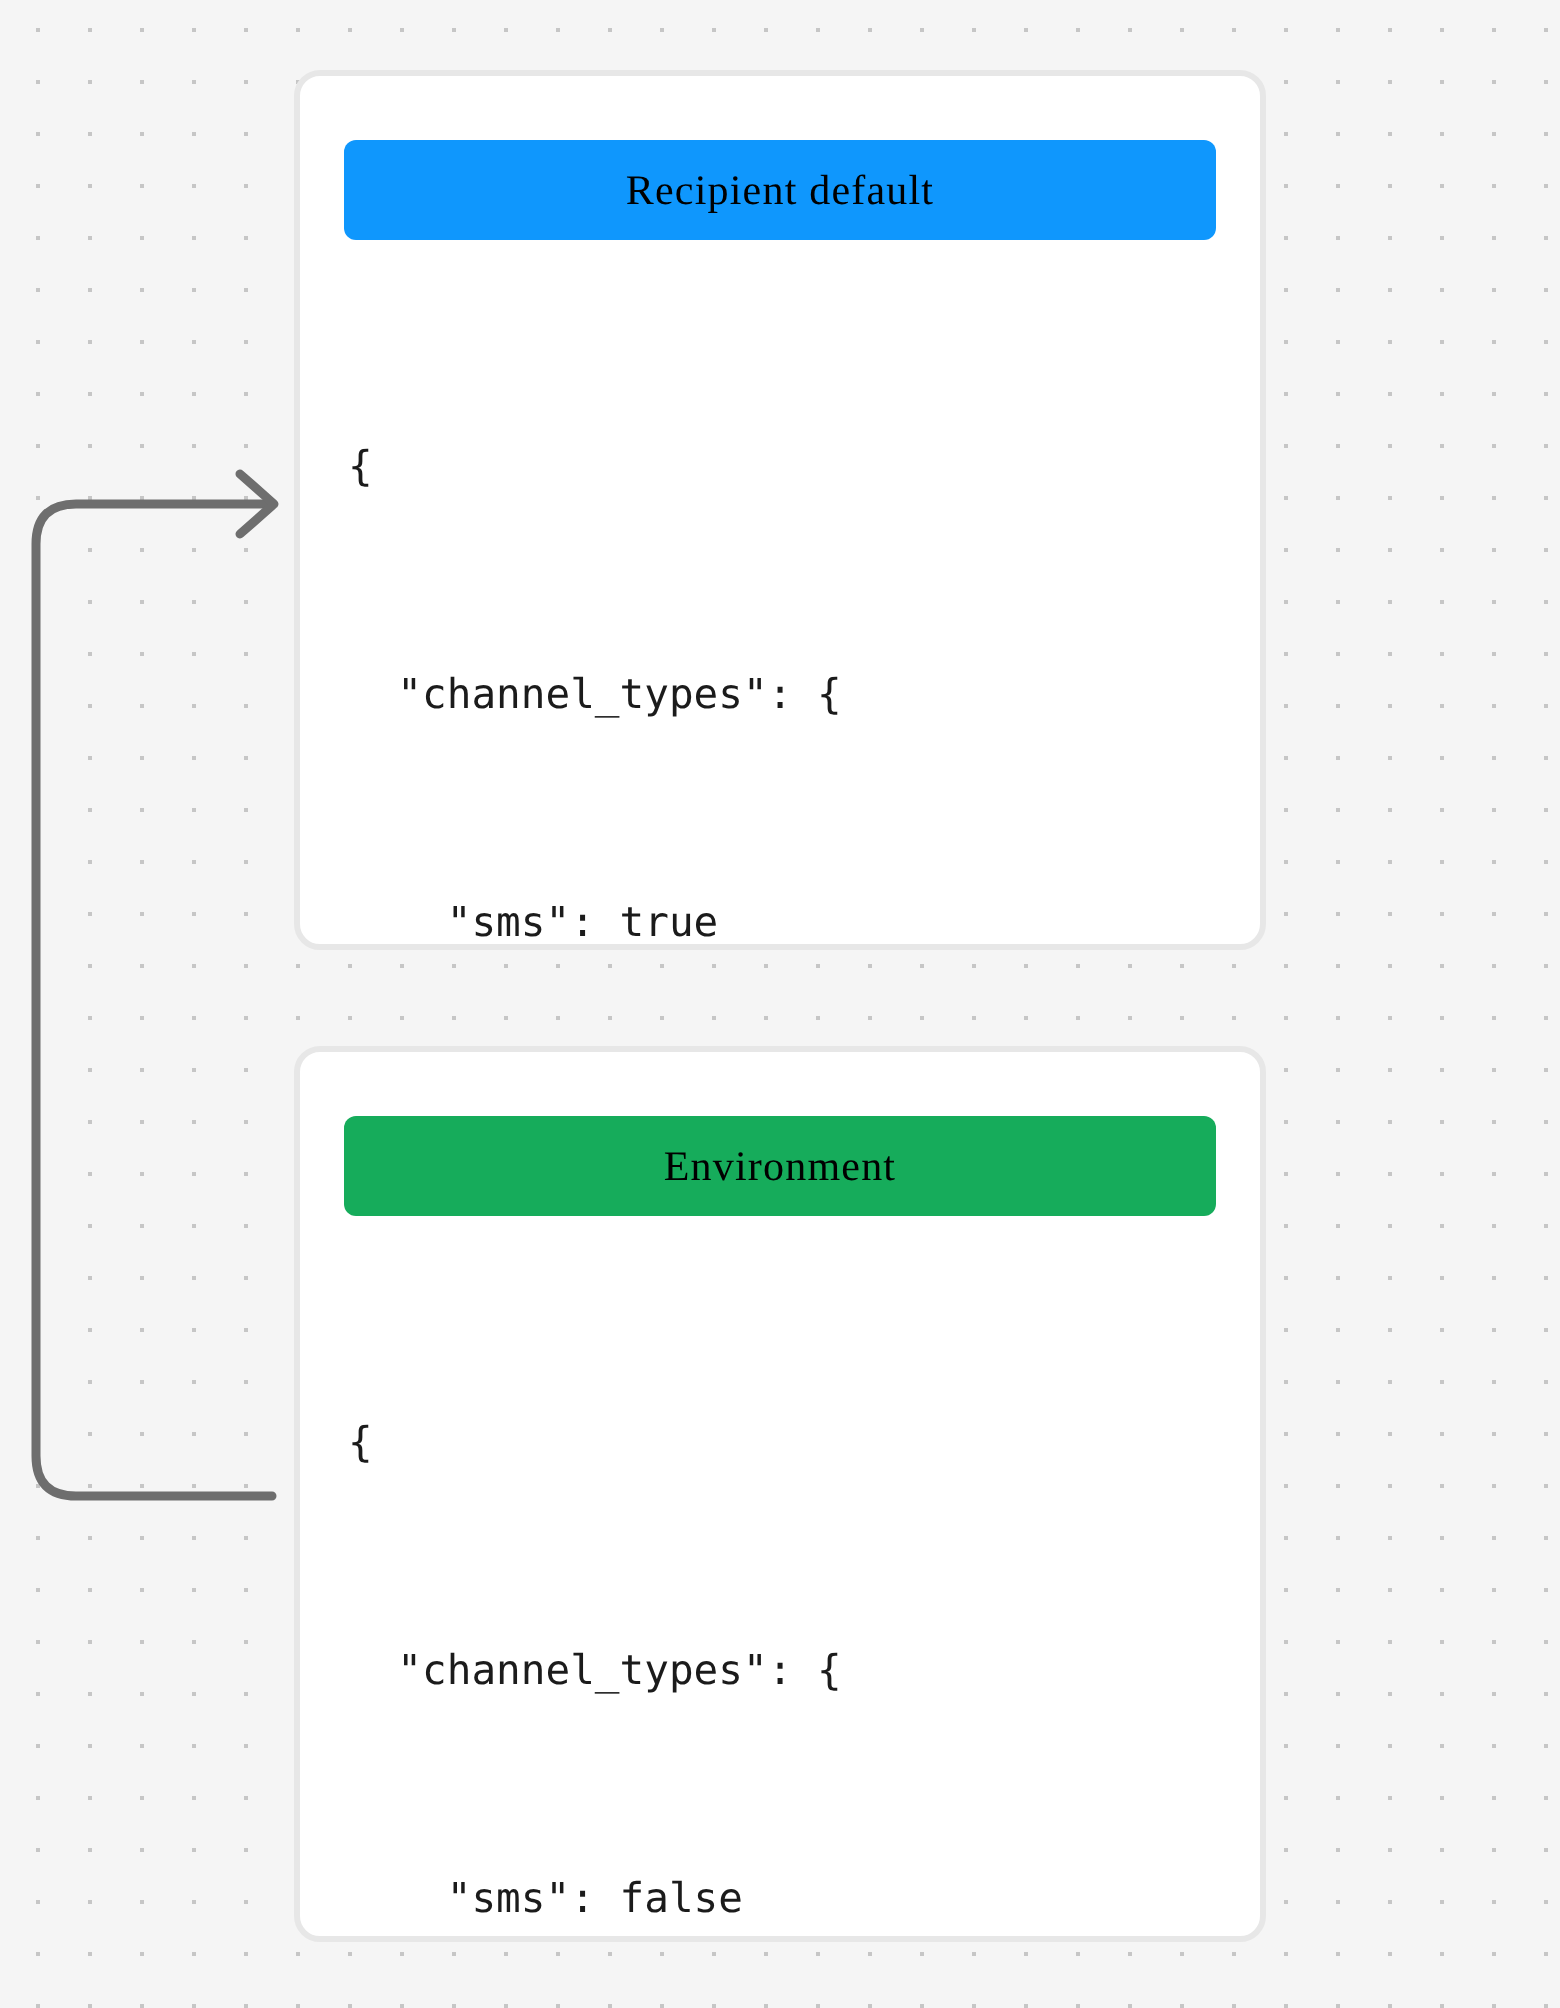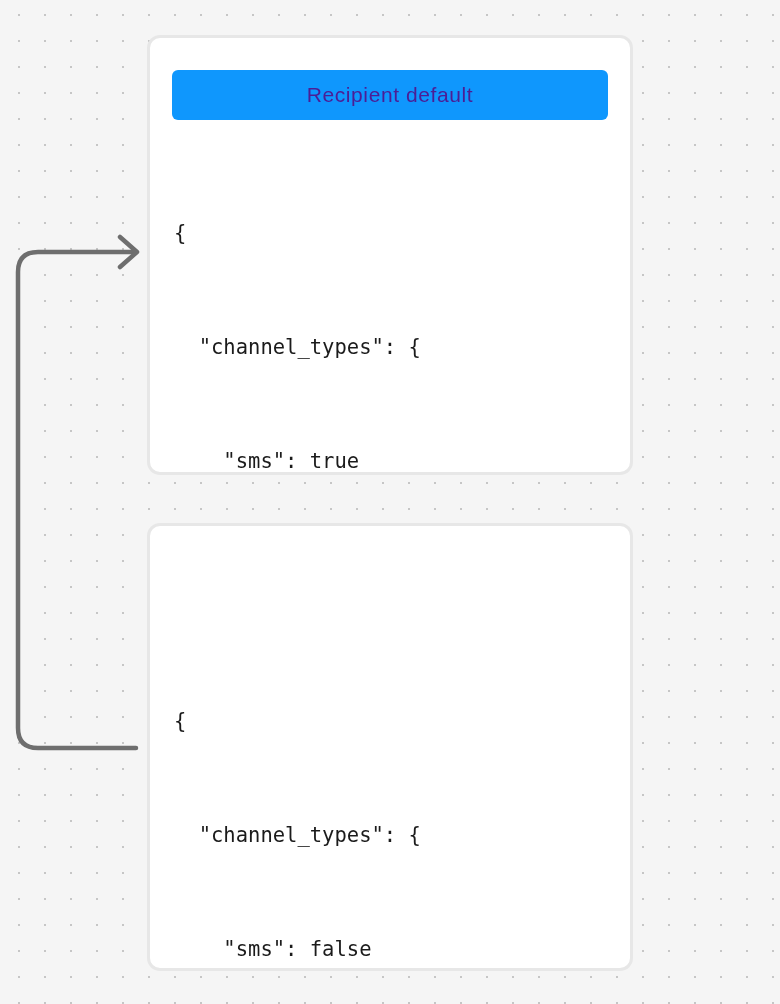--- a/index.html
+++ b/index.html
@@ -57,22 +57,22 @@
   .card-header {
     position: absolute;
     left: 22px;
     top: 32px;
     width: 436px;
     height: 50px;
     border-radius: 6px;
     display: flex;
     align-items: center;
     justify-content: center;
-    color: #4c1d95;
-    font-family: Liberation Sans, sans-serif;
+    color: #000000;
+    font-family: Liberation Serif, serif;
     font-size: 21px;
     letter-spacing: 0.6px;
   }
   .header-blue  { background-color: #0f97fd; }
   .header-green { background-color: #16ac5b; }
 
   .card-body {
     position: absolute;
     left: 24px;
     top: 100px;
@@ -109,20 +109,23 @@
       <span class="json-line">    "sms": true</span>
       <span class="json-line">  },</span>
       <span class="json-line em">  "categories": {</span>
       <span class="json-line em">    "collaboration": true</span>
       <span class="json-line em">  }</span>
       
     </div>
   </div>
 
   <div class="card" id="card-environment">
+    <div class="card-header header-green">
+      <span>Environment</span>
+    </div>
     <div class="card-body">
       <span class="json-line">{</span>
       <span class="json-line">  "channel_types": {</span>
       <span class="json-line">    "sms": false</span>
       
       
       
       
       
     </div>

